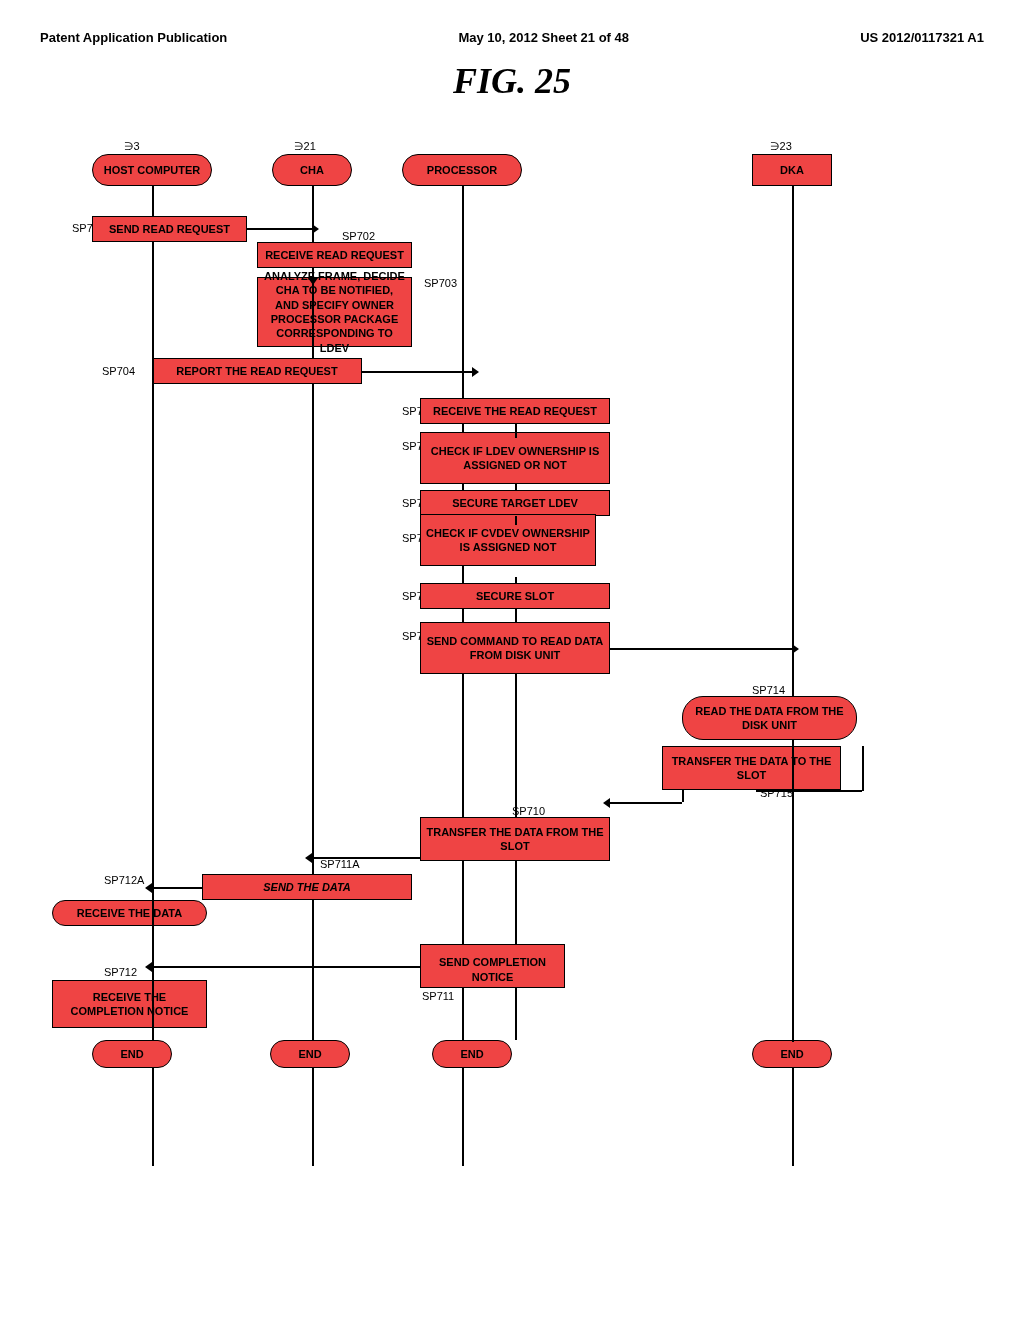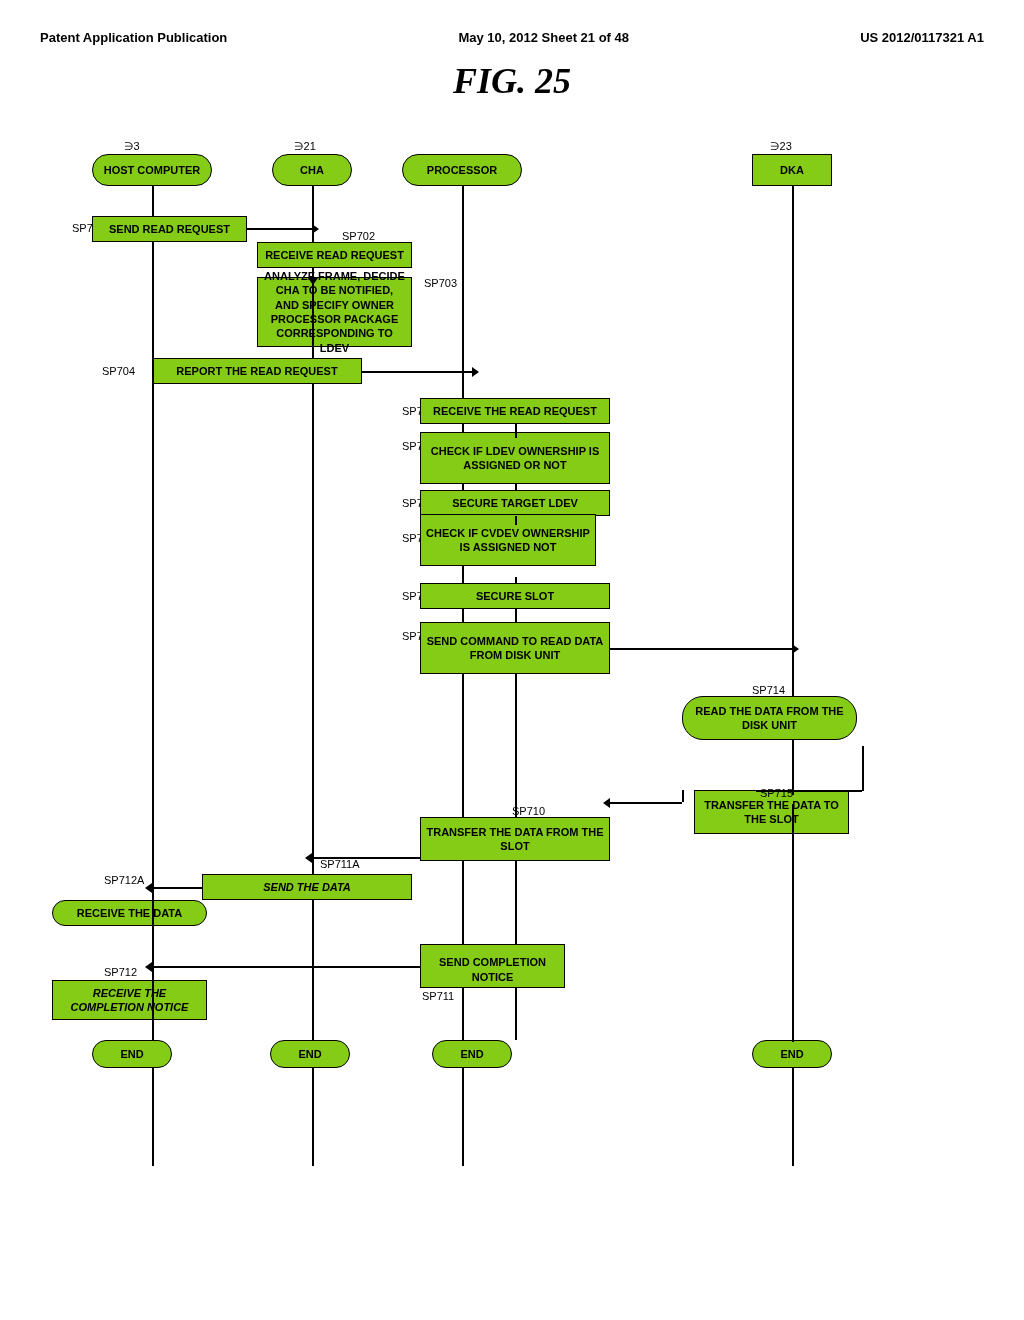--- a/index.html
+++ b/index.html
@@ -41,21 +41,21 @@
     .diagram {
       position: relative;
       width: 940px;
       margin: 0 auto;
       height: 1100px;
     }
 
     .box {
       position: absolute;
       border: 1.5px solid #000;
-      background: #84cc16;
+      background: #ef4444;
       display: flex;
       align-items: center;
       justify-content: center;
       text-align: center;
       font-size: 11px;
       font-weight: bold;
       padding: 3px 5px;
       line-height: 1.3;
     }
 
@@ -214,21 +214,21 @@
     </div>
 
     <div class="line horiz arrow-right" style="left:568px; top:526px; width:182px;"></div>
 
     <span class="sp-label" style="left:710px; top:562px;">SP714</span>
 
     <div class="box" style="left:640px; top:574px; width:175px; height:44px;border-radius:21px;">
       <span>READ THE DATA FROM THE DISK UNIT</span>
     </div>
 
-    <div class="box" style="left:652px; top:624px; width:155px; height:44px;margin-top:44px;">
+    <div class="box" style="left:620px; top:624px; width:179px; height:44px;">
       <span>TRANSFER THE DATA TO THE SLOT</span>
     </div>
 
     <span class="sp-label" style="left:718px; top:665px;">SP715</span>
 
     <div class="line vert" style="left:820px; top:624px; height:45px;"></div>
     <div class="line horiz" style="left:714px; top:668px; width:106px;"></div>
 
     <div class="line horiz arrow-left" style="left:568px; top:680px; width:72px;"></div>
 
@@ -257,21 +257,21 @@
     <div class="box" style="left:378px; top:822px; width:145px; height:44px;align-items:flex-end;">
       <span>SEND COMPLETION NOTICE</span>
     </div>
 
     <div class="line horiz arrow-left" style="left:110px; top:844px; width:268px;"></div>
 
     <span class="sp-label" style="left:62px; top:844px;">SP712</span>
 
     <span class="sp-label" style="left:380px; top:868px;">SP711</span>
 
-    <div class="box" style="left:10px; top:858px; width:155px; height:40px;font-style:italic;">
+    <div class="box" style="left:10px; top:858px; width:155px; height:48px;">
       <span>RECEIVE THE COMPLETION NOTICE</span>
     </div>
 
     <div class="box rounded" style="left:50px; top:918px; width:80px; height:28px;">
       <span>END</span>
     </div>
     <div class="box rounded" style="left:228px; top:918px; width:80px; height:28px;">
       <span>END</span>
     </div>
     <div class="box rounded" style="left:390px; top:918px; width:80px; height:28px;">

